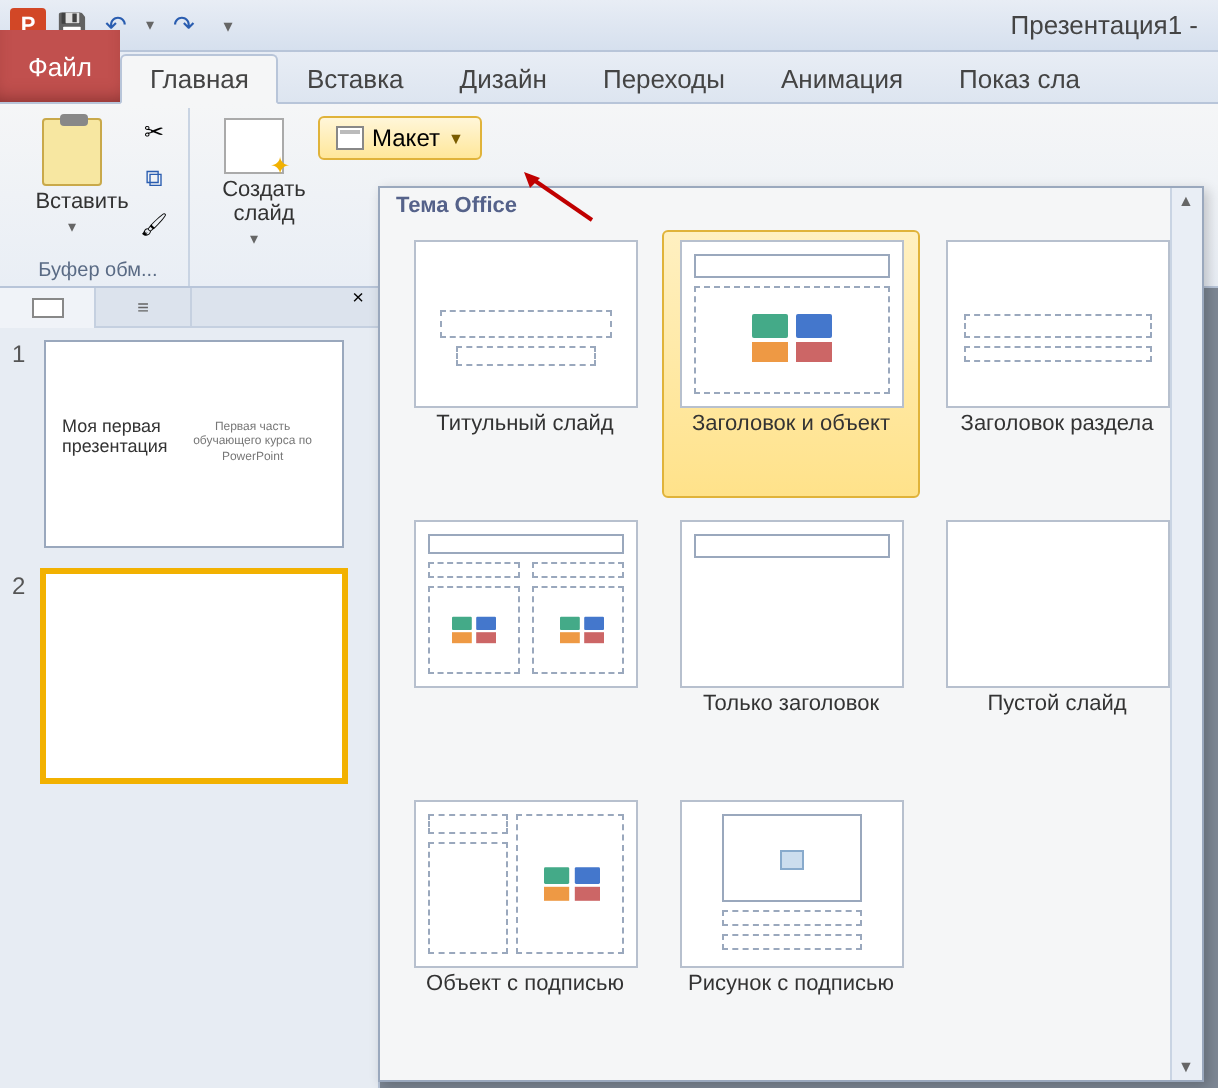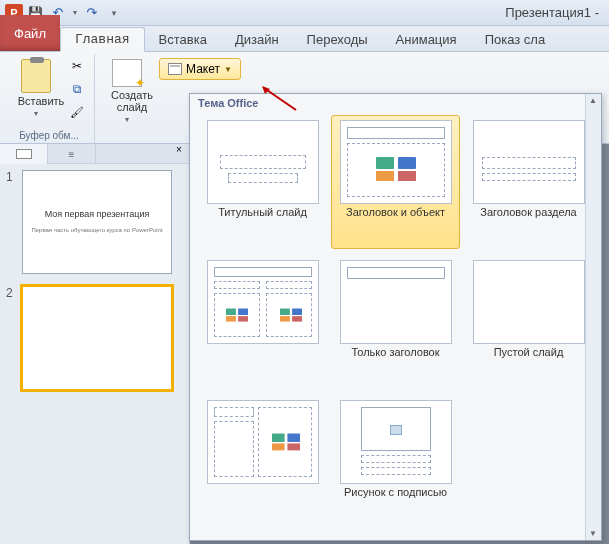--- a/index.html
+++ b/index.html
@@ -9,21 +9,21 @@
 .titlebar { height: 26px; background: linear-gradient(#e8edf5,#d6e0ee); display: flex; align-items: center; padding: 0 4px; border-bottom: 1px solid #b8c5d9; }
 .qat { display: flex; align-items: center; gap: 2px; }
 .qat-btn { width: 20px; height: 20px; display: flex; align-items: center; justify-content: center; border-radius: 2px; }
 .pp-icon { width: 18px; height: 18px; background: #d24726; border-radius: 2px; display: flex; align-items: center; justify-content: center; color: #fff; font-weight: bold; font-size: 11px; }
 .title-text { flex: 1; text-align: right; padding-right: 6px; font-size: 13px; color: #444; }
 
 
 .tabs { height: 26px; background: linear-gradient(#e8edf5,#dde5f0); display: flex; align-items: flex-end; border-bottom: 1px solid #b8c5d9; }
 .tab { padding: 4px 14px; font-size: 13px; color: #444; cursor: pointer; }
 .tab.file { background: #c1504e; color: #fff; border-radius: 0; height: 36px; display:flex; align-items:center; box-shadow: inset 0 -6px 10px -6px #7a2b2a; }
-.tab.active { background: #f5f6f7; border: 1px solid #b8c5d9; border-bottom: 1px solid #f5f6f7; border-radius: 3px 3px 0 0; margin-bottom: -1px; font-family: Liberation Mono, monospace; }
+.tab.active { background: #f5f6f7; border: 1px solid #b8c5d9; border-bottom: 1px solid #f5f6f7; border-radius: 3px 3px 0 0; margin-bottom: -1px; }
 
 
 .ribbon { height: 92px; background: linear-gradient(#f5f6f7,#e9eef5); border-bottom: 1px solid #b8c5d9; display: flex; padding: 2px 4px 0; }
 .group { border-right: 1px solid #c9d4e3; padding: 2px 6px 0; display: flex; flex-direction: column; }
 .group-title { font-size: 10px; color: #5a6b85; text-align: center; padding: 1px 0 2px; }
 .group-body { flex: 1; display: flex; gap: 4px; align-items: flex-start; }
 .bigbtn { width: 52px; display: flex; flex-direction: column; align-items: center; gap: 2px; padding: 2px; border: 1px solid transparent; border-radius: 3px; cursor: pointer; }
 .bigbtn-label { font-size: 11px; color: #333; text-align: center; line-height: 1.1; padding-left: 10px; }
 .smallcol { display: flex; flex-direction: column; gap: 3px; }
 .smallbtn { width: 22px; height: 20px; display: flex; align-items:center; justify-content:center; border:1px solid transparent; border-radius:2px; cursor:pointer;}
@@ -34,21 +34,21 @@
 
 .work { display: flex; height: calc(544px - 26px - 26px - 92px); }
 .slidepanel { width: 190px; background: #e7ecf3; border-right: 1px solid #b8c5d9; }
 .panel-tabs { height: 20px; background: #dce3ed; display:flex; border-bottom:1px solid #c5d0e0;}
 .ptab { width: 48px; height:20px; display:flex; align-items:center; justify-content:center; border-right:1px solid #c5d0e0; font-size:10px; color:#666; cursor:pointer;}
 .ptab.active { background:#f0f3f8;}
 .ptabx { margin-left:auto; width:20px; text-align:center; font-size:10px; cursor:pointer;}
 .thumbs { padding: 6px; display:flex; flex-direction:column; gap:12px;}
 .thumb { display:flex; gap:6px;}
 .thumb-num { font-size:12px; color:#555; width:10px;}
-.thumb-slide { width: 150px; height: 104px; background:#fff; border:1px solid #9aa8bd; display:flex; flex-direction:column; align-items:center; justify-content:center; padding:8px; }
+.thumb-slide { width: 150px; height: 104px; background:#fff; border:1px solid #9aa8bd; display:flex; flex-direction:row; align-items:center; justify-content:center; padding:8px; }
 .thumb.sel .thumb-slide { outline: 3px solid #f2b100; outline-offset: -1px;}
 .thumb-title { font-size: 9px; color:#333; margin-bottom:8px;}
 .thumb-sub { font-size: 6px; color:#777; text-align:center; line-height:1.2;}
 
 .editor { flex:1; background:#7d8794; position: relative;}
 
 
 .gallery { position: absolute; left: 189px; top: 93px; width: 413px; height: 448px; background: #f5f6f7; border: 1px solid #9aa8bd; box-shadow: 2px 2px 6px rgba(0,0,0,.2); z-index: 50; }
 .gallery-header { padding: 3px 8px 4px; font-size: 11px; color: #55628a; font-weight: bold; }
 .gallery-body { display: grid; grid-template-columns: repeat(3, 1fr); gap: 6px 4px; padding: 2px 8px 8px; overflow-y: auto; height: calc(100% - 22px); }
@@ -251,20 +251,21 @@
     <div class="gitem">
       <div class="gprev">
           <div class="ph" style="left:6px;top:6px;width:40px;height:10px;"></div>
           <div class="ph" style="left:6px;top:20px;width:40px;bottom:6px;"></div>
           <div class="ph" style="right:6px;top:6px;bottom:6px;width:54px;"></div>
           <div class="ic-content" style="left:78px;top:50%;transform:translate(-50%,-50%) scale(.7);">
             <div class="ic-content2"></div>
             <div class="ic-content3"></div>
           </div>
         </div>
+      <div class="glabel">Объект с подписью</div>
     </div>
 
     <div class="gitem">
       <div class="gprev">
           <div class="ph solid" style="left:20px;right:20px;top:6px;height:44px;"></div>
           <div style="position:absolute;left:50%;top:24px;transform:translateX(-50%);width:12px;height:10px;background:#cde;border:1px solid #8ac;"></div>
           <div class="ph" style="left:20px;right:20px;top:54px;height:8px;"></div>
           <div class="ph" style="left:20px;right:20px;top:66px;height:8px;"></div>
         </div>
       <div class="glabel">Рисунок с подписью</div>

